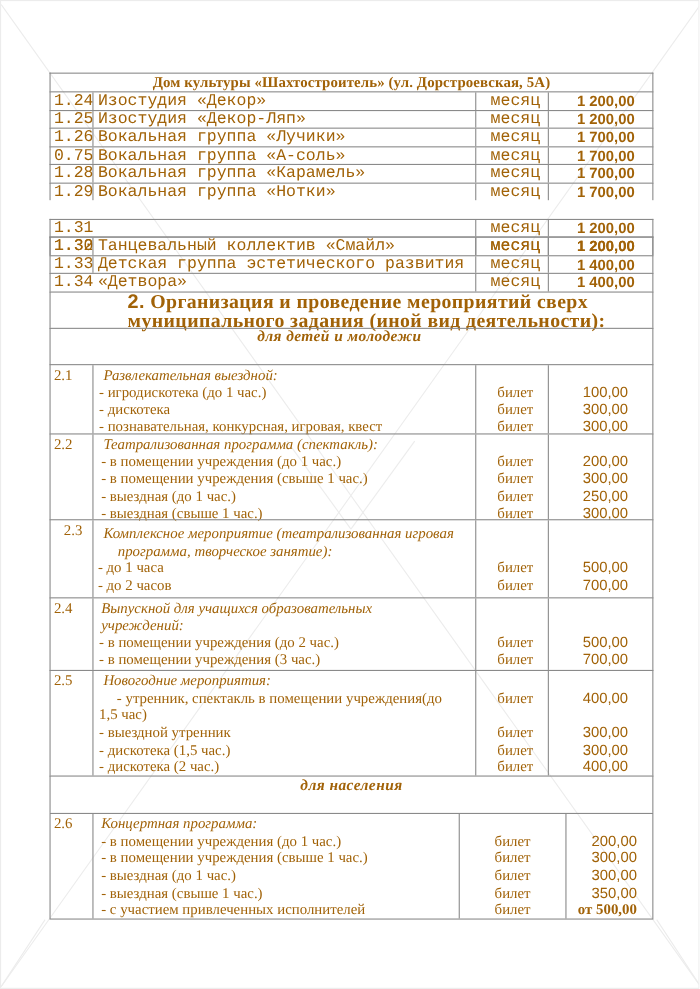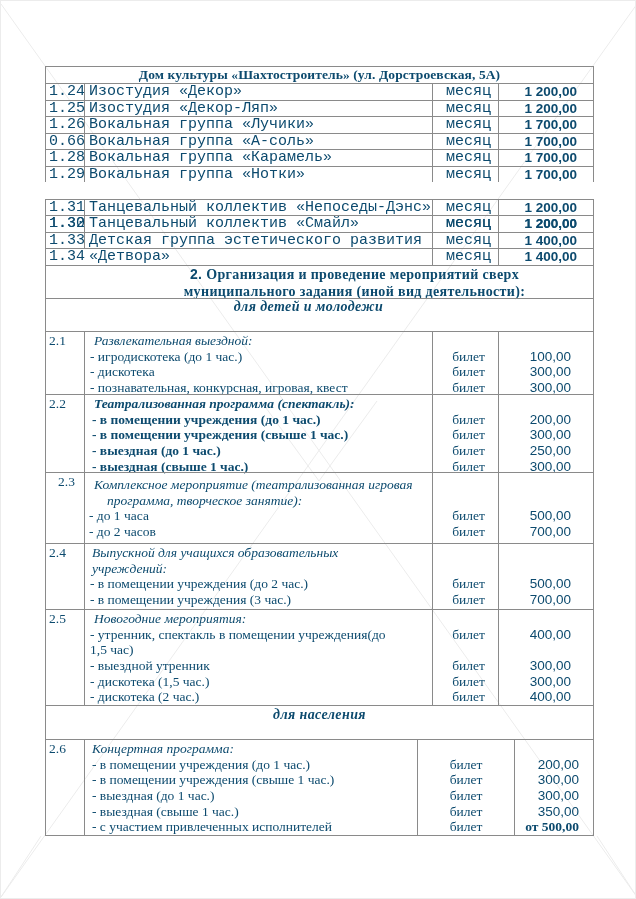--- a/index.html
+++ b/index.html
@@ -1,47 +1,47 @@
 <!DOCTYPE html>
 <html><head>
 <meta charset="utf-8">
 <style>
   html, body { margin:0; padding:0; background:#fff; }
-  .page { position:relative; width:636px; height:899px; background:#fff; overflow:hidden; box-sizing:border-box; border:1px solid #ececec; font-family:"Liberation Serif", serif; color:#0c4a6e; }
+  .page { position:relative; width:636px; height:899px; background:#fff; overflow:hidden; box-sizing:border-box; border:1px solid #ececec; font-family:"Liberation Serif", serif; color:#a16207; }
   .wm { position:absolute; left:0; top:0; width:636px; height:899px; pointer-events:none; }
   .r { position:absolute; left:44px; width:549px; box-sizing:border-box; border-top:1px solid #8a8a8a; border-left:1px solid #8a8a8a; border-right:1px solid #8a8a8a; }
   .r.last { border-bottom:1px solid #8a8a8a; }
   .c { position:absolute; top:0; bottom:0; box-sizing:border-box; }
   .bl { border-left:1px solid #8a8a8a; }
   
   .num { left:0; width:38px; padding-left:3px; }
   .desc { left:38px; width:348px; padding-left:4px; }
   .unit { left:386px; width:66px; text-align:center; padding-left:6px; }
   .price { left:452px; right:0; text-align:right; padding-right:16px; }
   
   .desc6 { left:38px; width:333px; }
   .unit6 { left:371px; width:97px; text-align:center; }
   .price6 { left:468px; right:0; text-align:right; padding-right:14px; }
   .s1 .c { font-size:15px; line-height:16px;font-family:Liberation Mono, monospace; }
   .s1 .price { font-family:"Liberation Sans", sans-serif; font-weight:bold; font-size:13.5px; }
   .hdr { text-align:center; font-weight:bold; font-size:13.5px; line-height:16px; letter-spacing:0.1px; }
-  .sec2h { text-align:center; font-weight:bold; font-size:14px; line-height:16.5px; padding-left:70px; letter-spacing:0.35px; box-sizing:border-box; }
+  .sec2h { font-weight:bold; font-size:18px; line-height:16.5px; padding-left:70px; letter-spacing:0.35px; box-sizing:border-box; }
   .sec2h .n { font-family:"Liberation Sans", sans-serif; }
   .sub { text-align:center; font-weight:bold; font-style:italic; font-size:14px; line-height:16px; letter-spacing:0.4px; }
   .blk .c { padding-top:1px; font-size:13.5px; }
   .blk.p4 .c { padding-top:4px; }
   .ln { height:15.7px; line-height:15.7px; white-space:nowrap; }
   .it { font-style:italic; }
   .t9 { padding-left:9px; } .t7 { padding-left:7px; } .t22 { padding-left:22px; }
   .i5 { padding-left:5px; } .i7 { padding-left:7px; } .i4 { padding-left:4px; }
   .pb { font-family:"Liberation Sans", sans-serif; font-weight:normal; }
   .ps { font-family:"Liberation Serif", serif; font-weight:bold; }
   .blk .price { padding-right:22px; }
   .blk .price6 { padding-right:14px; }
-  .split { display:flex; justify-content:flex-start; padding-right:14px; }
+  .split { display:flex; justify-content:center; padding-right:14px; }
 </style>
 </head>
 <body>
 
 <div class="page">
 
   <svg class="wm" viewBox="0 0 636 899" width="636" height="899">
     <g stroke="#ececec" stroke-width="1" fill="none">
       <line x1="0" y1="3" x2="636" y2="896"></line>
       <line x1="636" y1="3" x2="0" y2="896"></line>
@@ -69,21 +69,21 @@
       <div class="c unit bl">месяц</div>
       <div class="c price bl">1 200,00</div>
     </div>
     <div class="r" style="top:115px;height:16.5px;">
       <div class="c num">1.26</div>
       <div class="c desc bl">Вокальная группа «Лучики»</div>
       <div class="c unit bl">месяц</div>
       <div class="c price bl">1 700,00</div>
     </div>
     <div class="r" style="top:131.5px;height:16.5px;">
-      <div class="c num">0.66</div>
+      <div class="c num">0.75</div>
       <div class="c desc bl">Вокальная группа «А-соль»</div>
       <div class="c unit bl">месяц</div>
       <div class="c price bl">1 700,00</div>
     </div>
     <div class="r" style="top:148px;height:16.5px;">
       <div class="c num">1.28</div>
       <div class="c desc bl">Вокальная группа «Карамель»</div>
       <div class="c unit bl">месяц</div>
       <div class="c price bl">1 700,00</div>
     </div>
@@ -93,21 +93,20 @@
       <div class="c unit bl">месяц</div>
       <div class="c price bl">1 700,00</div>
     </div>
     <div class="r" style="top:181px;height:16.5px;margin-top:33px;">
       <div class="c num">1.30</div>
       <div class="c unit bl">месяц</div>
       <div class="c price bl">1 200,00</div>
     </div>
     <div class="r" style="top:197.5px;height:16.5px;">
       <div class="c num">1.31</div>
-      <div class="c desc bl">Танцевальный коллектив «Непоседы-Дэнс»</div>
       <div class="c unit bl">месяц</div>
       <div class="c price bl">1 200,00</div>
     </div>
     <div class="r" style="top:214px;height:16.5px;">
       <div class="c num">1.32</div>
       <div class="c desc bl">Танцевальный коллектив «Смайл»</div>
       <div class="c unit bl">месяц</div>
       <div class="c price bl">1 200,00</div>
     </div>
     <div class="r" style="top:230.5px;height:16.5px;">
@@ -153,21 +152,21 @@
       <div class="ln">100,00</div>
       <div class="ln">300,00</div>
       <div class="ln">300,00</div>
     </div>
   </div>
 
   <div class="r blk" style="top:393px;height:78px;">
     <div class="c num">
         <div class="ln">2.2</div>
       </div>
-    <div class="c desc bl" style="padding-left:0;font-weight:bold;">
+    <div class="c desc bl" style="padding-left:0;">
       <div class="ln it t9">Театрализованная программа (спектакль):</div>
       <div class="ln i7">- в помещении учреждения (до 1 час.)</div>
       <div class="ln i7">- в помещении учреждения (свыше 1 час.)</div>
       <div class="ln i7">- выездная (до 1 час.)</div>
       <div class="ln i7">- выездная (свыше 1 час.)</div>
     </div>
     <div class="c unit bl">
       <div class="ln"></div>
       <div class="ln">билет</div>
       <div class="ln">билет</div>

